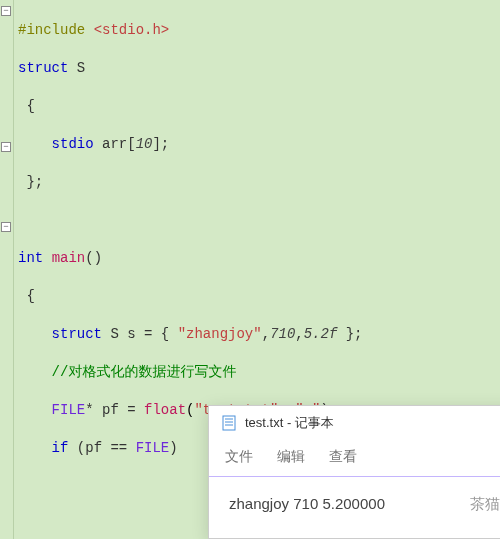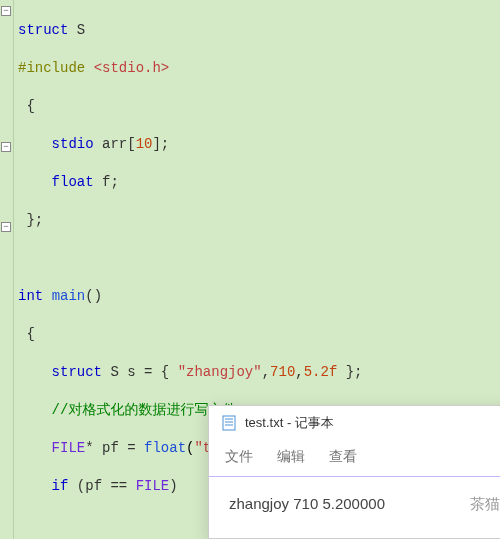--- a/index.html
+++ b/index.html
@@ -36,24 +36,24 @@
   .code {
     flex: 1;
     padding: 2px 4px;
     line-height: 19px;
     white-space: pre;
   }
   .line { height: 19px; }
   .kw { color: #0000cc; }
   .pp { color: #808000; }
   .str { color: #c04040; }
-  .num { color: #c2410c; }
+  .num { color: #404040; font-style: italic; }
   .type { color: #6d28d9; text-align: center; }
   .com { color: #008000; }
-  .fn { color: #1d4ed8; font-family: Liberation Mono, monospace; }
+  .fn { color: #be185d; font-family: Liberation Mono, monospace; }
   .txt { color: #333; }
 
   .notepad {
     position: absolute;
     left: 208px;
     top: 405px;
     width: 328px;
     height: 134px;
     background: #fff;
     border: 1px solid #ccc;
@@ -94,25 +94,24 @@
 <div class="editor">
   <div class="gutter">
     <div style="height:2px"></div>
     <div class="fold">−</div>
     <div style="height:118px"></div>
     <div class="fold">−</div>
     <div style="height:62px"></div>
     <div class="fold">−</div>
   </div>
   <div class="code">
+<div class="line"><span class="pp">#include</span> <span class="str">&lt;stdio.h&gt;</span></div>
 <div class="line"><span class="kw">struct</span> <span class="txt">S</span></div>
-<div class="line"><span class="pp">#include</span> <span class="str">&lt;stdio.h&gt;</span></div>
 <div class="line"> <span class="txt">{</span></div>
 <div class="line">    <span class="kw">stdio</span><span class="txt"> arr[</span><span class="num">10</span><span class="txt">];</span></div>
-<div class="line">    <span class="kw">float</span><span class="txt"> f;</span></div>
 <div class="line"> <span class="txt">};</span></div>
 <div class="line"></div>
 <div class="line"><span class="kw">int</span> <span class="fn">main</span><span class="txt">()</span></div>
 <div class="line"> <span class="txt">{</span></div>
 <div class="line">    <span class="kw">struct</span> <span class="txt">S</span><span class="txt"> s = { </span><span class="str">"zhangjoy"</span><span class="txt">,</span><span class="num">710</span><span class="txt">,</span><span class="num">5.2f</span><span class="txt"> };</span></div>
 <div class="line">    <span class="com">//对格式化的数据进行写文件</span></div>
 <div class="line">    <span class="type">FILE</span><span class="txt">* pf = </span><span class="fn">float</span>(<span class="str">"test.txt"</span>, <span class="str">"w"</span><span class="txt">);</span></div>
 <div class="line">    <span class="kw">if</span><span class="txt"> (pf == </span><span class="type">FILE</span><span class="txt">)</span></div>
 
 

